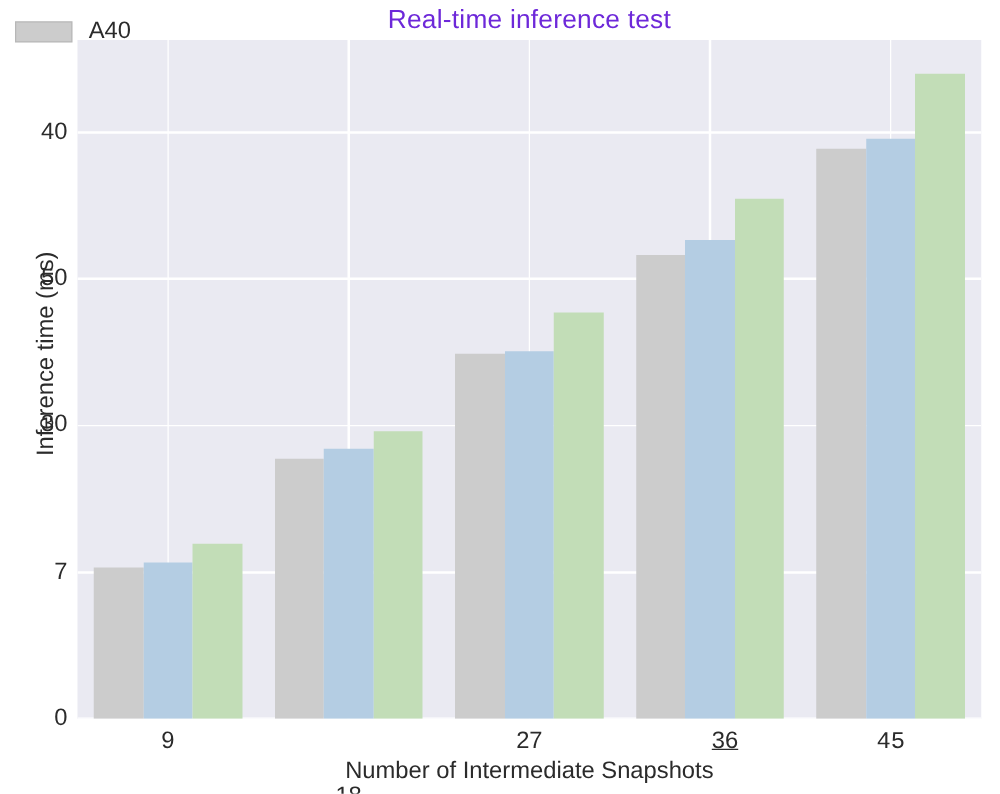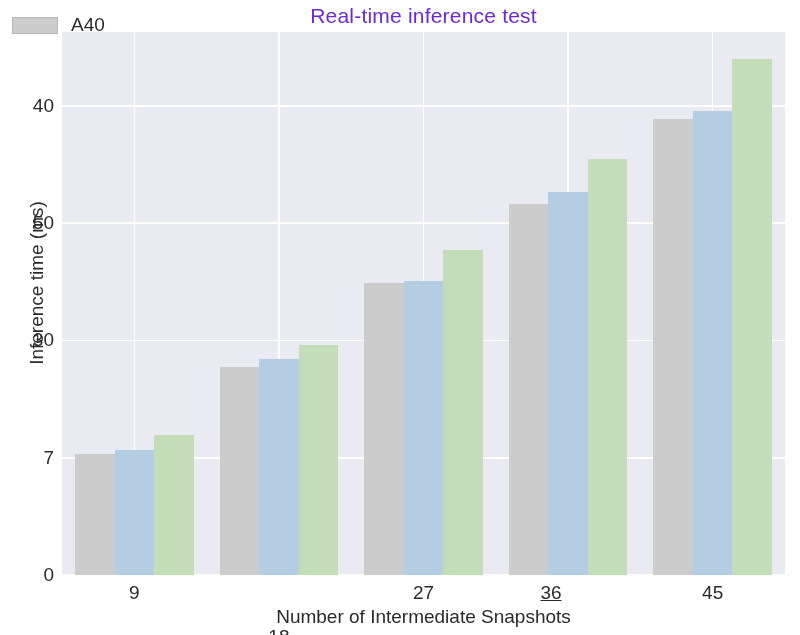--- a/index.html
+++ b/index.html
@@ -182,22 +182,22 @@
       <div class="ytick" style="top: 575px;">0</div>
       <div class="ytick" style="top: 457.721px;">7</div>
       <div class="ytick" style="top: 340.443px;">30</div>
       <div class="ytick" style="top: 223.164px;">50</div>
       <div class="ytick" style="top: 105.886px;">40</div>
     </div>
   <div id="xtick-layer">
       <div class="xtick" style="left: 134.3px;">9</div>
       <div class="xtick" style="left: 278.9px; margin-top: 44px;">18</div>
       <div class="xtick" style="left: 423.5px;">27</div>
-      <div class="xtick" style="left: 551px; text-decoration: underline;">36</div>
-      <div class="xtick" style="left: 712.7px;">45</div>
+      <div class="xtick" style="left: 580px; text-decoration: underline;">36</div>
+      <div class="xtick" style="left: 712.7px; font-family: Liberation Mono, monospace;">45</div>
     </div>
 
   <div id="xlabel">Number of Intermediate Snapshots</div>
   <div id="ylabel">Inference time (ms)</div>
 
   <div id="legend">
       <div class="legend-row">
         <div class="legend-swatch" style="background: rgb(204, 204, 204);"></div>
         <div class="legend-label">A40</div>
       </div>

